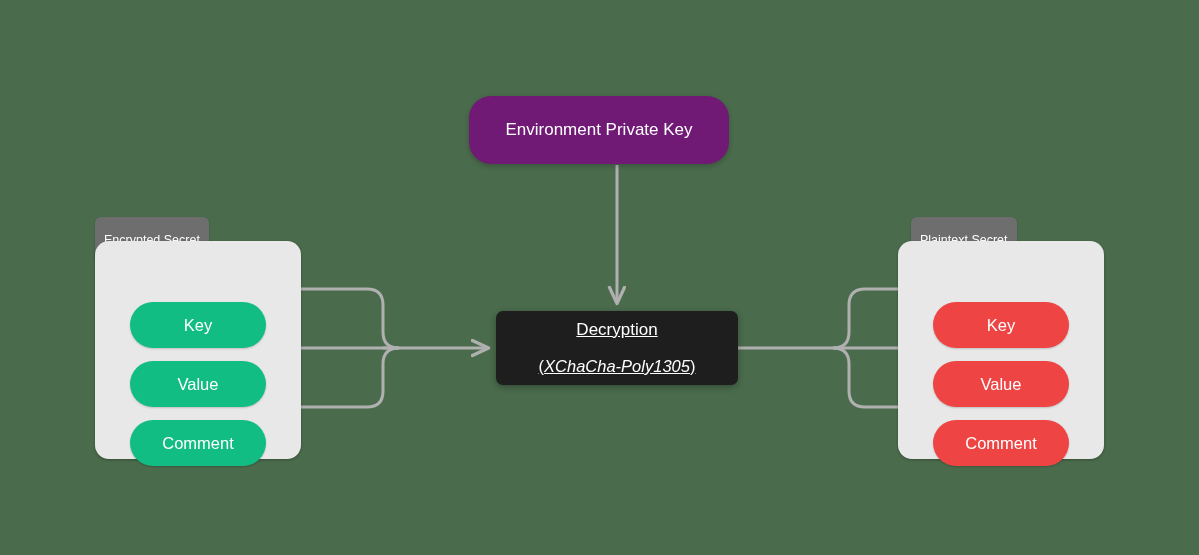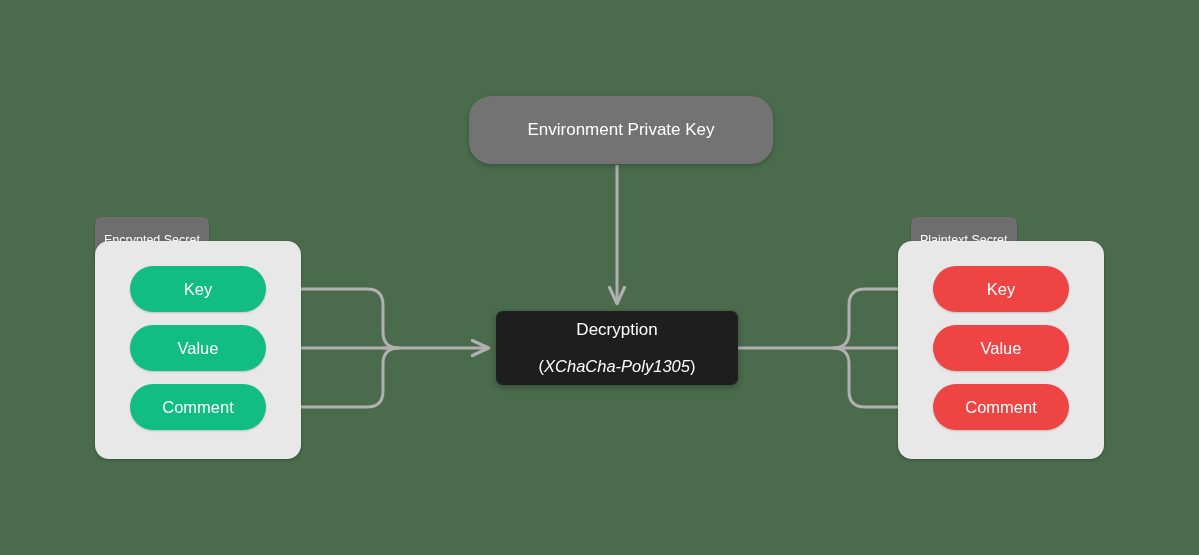--- a/index.html
+++ b/index.html
@@ -59,36 +59,37 @@
     position: absolute;
     width: 136px;
     height: 46px;
     border-radius: 23px;
     color: #ffffff;
     font-size: 16.5px;
     display: flex;
     align-items: center;
     justify-content: center;
     box-shadow: 0 1px 2px rgba(0,0,0,0.18);
+    margin-top: 36px;
   }
   .pill.enc { background: #12bd84; left: 130px; }
   .pill.pln { background: #ef4444; left: 933px; }
   .row0 { top: 266px; }
   .row1 { top: 325px; text-align: center; }
   .row2 { top: 384px; }
 
   
   #node-private-key {
     position: absolute;
     left: 469px;
     top: 96px;
-    width: 304px;
+    width: 260px;
     height: 68px;
     border-radius: 22px;
-    background: #737373;
+    background: #701a75;
     color: #ffffff;
     font-size: 17px;
     display: flex;
     align-items: center;
     justify-content: center;
     box-shadow: 0 2px 5px rgba(0,0,0,0.22);
   }
 
   
   #node-decryption {
@@ -98,20 +99,21 @@
     width: 242px;
     height: 74px;
     border-radius: 7px;
     background: #1e1e1e;
     color: #ffffff;
     display: flex;
     flex-direction: column;
     align-items: center;
     justify-content: center;
     box-shadow: 0 2px 6px rgba(0,0,0,0.3);
+    text-decoration: underline;
   }
   #node-decryption .line1 {
     font-size: 17px;
     line-height: 22px;
   }
   #node-decryption .line2 {
     font-size: 16.5px;
     line-height: 22px;
     margin-top: 14px;
   }

